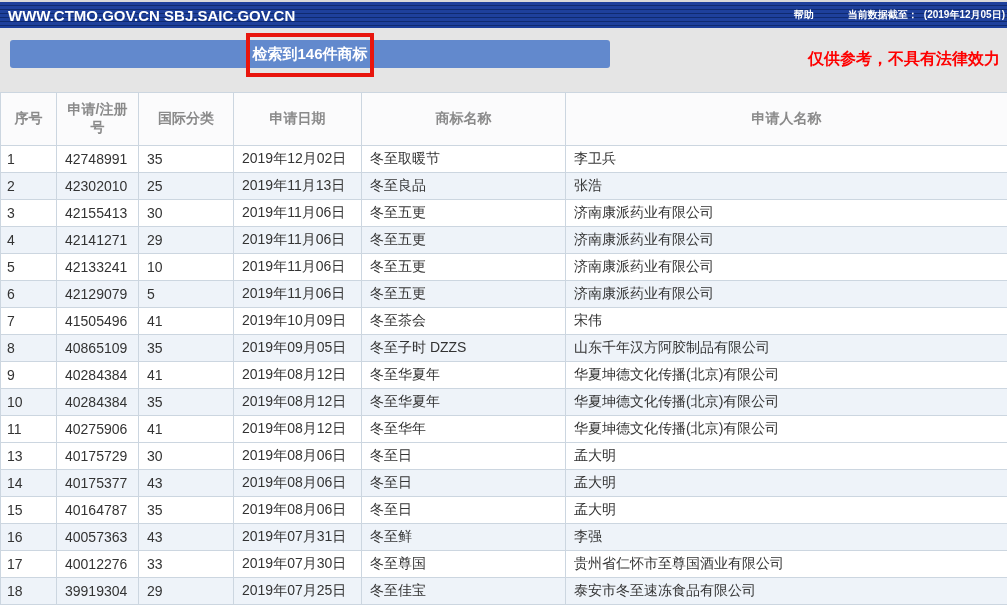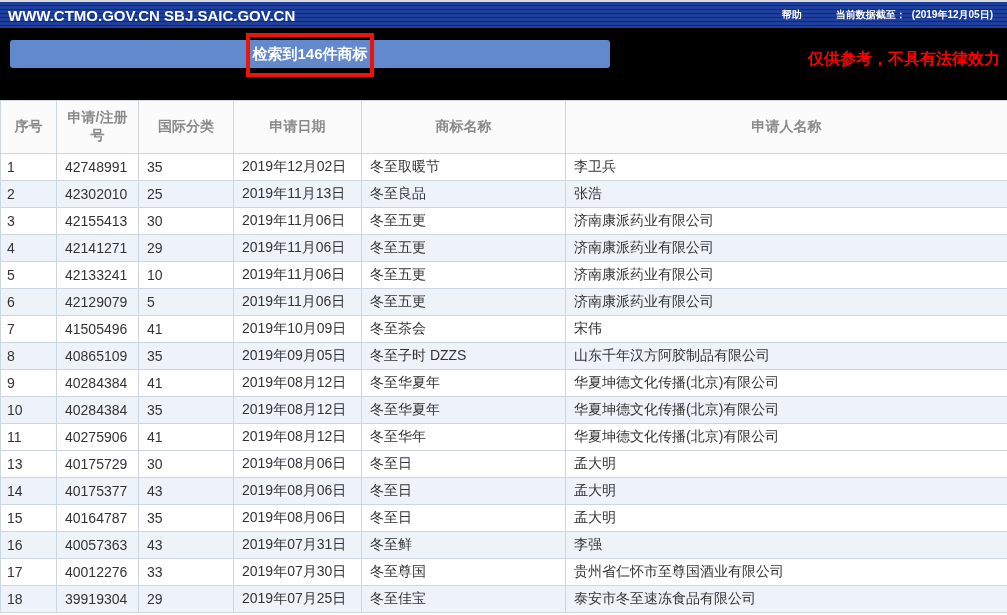--- a/index.html
+++ b/index.html
@@ -11,29 +11,29 @@
     font-family: "Liberation Sans", "DejaVu Sans", sans-serif;
   }
 
   
   .topbar {
     height: 28px;
     background: repeating-linear-gradient(to bottom, #1e409c 0px, #1e409c 3px, #0f2a70 3px, #0f2a70 4px);
     border-top: 2px solid #d9d9d9;
     display: flex; align-items: center;
     color: #ffffff; font-weight: bold;
-    padding: 0 14px 0 8px;
+    padding: 0 2px 0 8px;
   }
   .topbar-left { flex: 1; font-size: 15px; }
   .topbar-right { display: flex; align-items: flex-end; font-size: 10px; }
   .help-link { margin-right: 34px; cursor: pointer; }
   .cutoff-label { margin-right: 6px; }
 
   
-  .band { height: 72px; background: #000000; position: relative; }
+  .band { height: 64px; background: #e5e5e5; position: relative; }
   .result-banner {
     position: absolute; left: 10px; top: 12px;
     width: 600px; height: 28px;
     background: #6289cd; border-radius: 3px;
     color: #ffffff; font-size: 15px; font-weight: bold;
     display: flex; align-items: center; justify-content: center;
   }
   .annotation-box {
     position: absolute; left: 246px; top: 5px;
     width: 128px; height: 44px;

